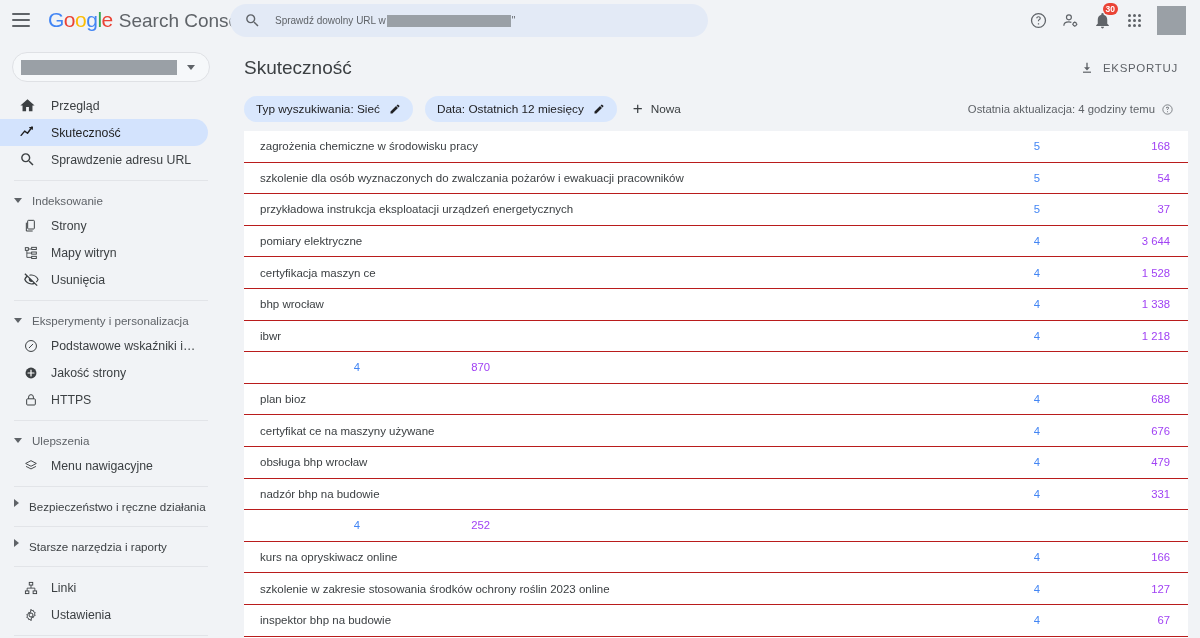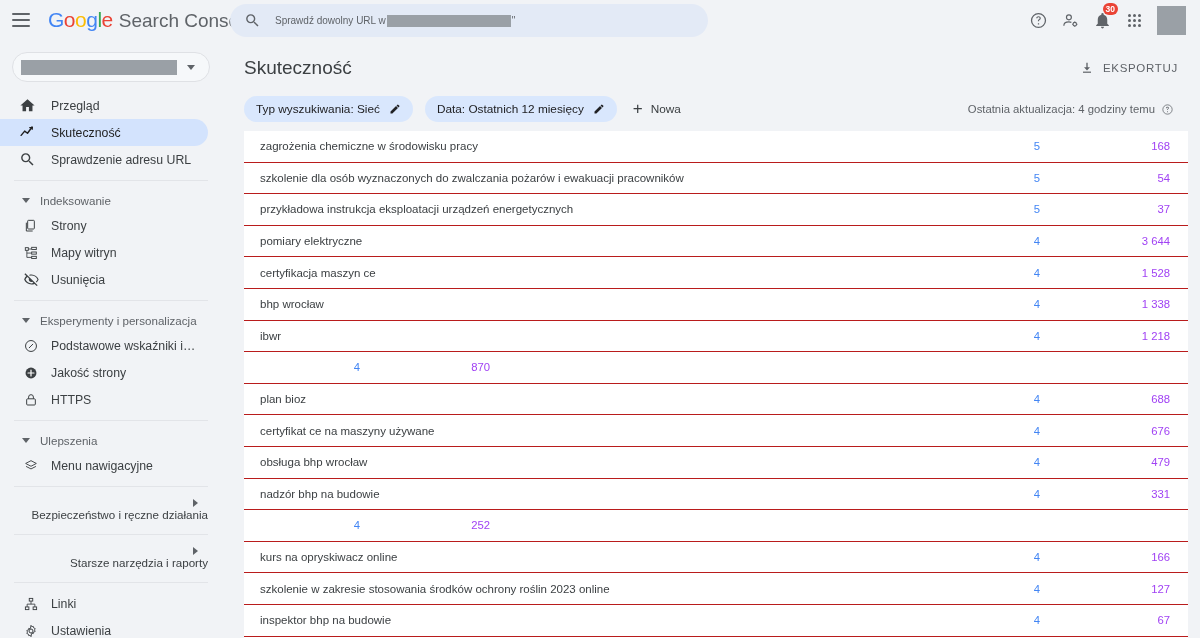--- a/index.html
+++ b/index.html
@@ -87,28 +87,28 @@
     cursor: pointer; font-size: 12.3px; color: #3c4043;
     white-space: nowrap;
   }
   .nav-item .ni-icon { width: 18px; height: 18px; flex: 0 0 18px; margin-right: 15px; display: flex; align-items: center; justify-content: center; }
   .nav-item.active { background: #d3e3fd; color: #1f1f1f; }
   .nav-item.sub { padding-left: 22px; }
   .nav-item.sub .ni-icon { margin-right: 11px; }
 
   .nav-group {
     display: flex; align-items: center;
-    height: 24px; padding-left: 22px;
+    height: 24px; padding-left: 14px;
     font-size: 11.6px; color: #5f6368; white-space: nowrap;
   }
   .nav-group .tri-down { width: 0; height: 0; border-left: 4px solid transparent; border-right: 4px solid transparent; border-top: 5px solid #5f6368; margin-right: 10px; }
   .nav-group.collapsible { cursor: pointer; }
   .nav-collapsed {
-    display: flex; align-items: flex-end; min-height: 24px;
-    padding: 5px 14px 5px 14px; font-size: 11.6px; color: #3c4043; cursor: pointer; flex-direction: column;
+    display: flex; align-items: flex-start; min-height: 24px;
+    padding: 5px 14px 5px 14px; font-size: 11.6px; color: #3c4043; cursor: pointer;
   }
   .nav-collapsed .tri-right { width: 0; height: 0; border-top: 4px solid transparent; border-bottom: 4px solid transparent; border-left: 5px solid #5f6368; margin-right: 10px; flex: 0 0 5px; }
   .nav-collapsed .txt { line-height: 15px; }
   .nav-sep { height: 1px; background: #e2e4e8; margin: 7px 14px 7px 14px; }
 
   
   .main { flex: 1; display: flex; flex-direction: column; min-width: 0; background: #f1f3f6; }
   .main-head { display: flex; align-items: center; padding: 14px 12px 8px 22px; }
   .page-title { font-size: 19px; color: #3c4043; font-weight: normal; }
   .export-btn {

